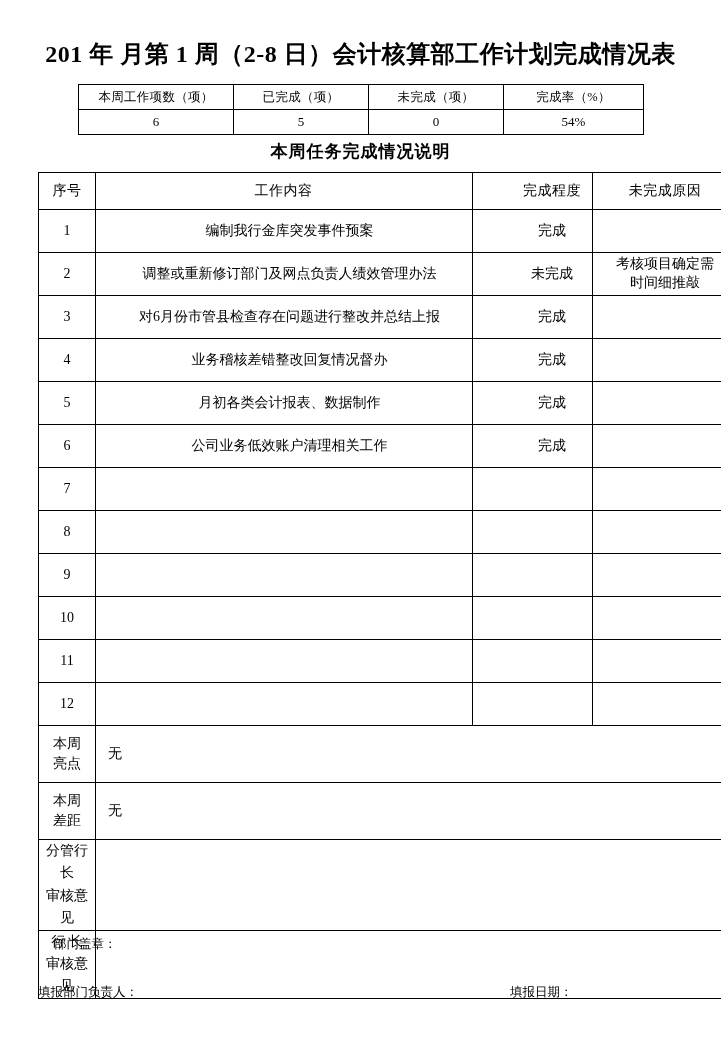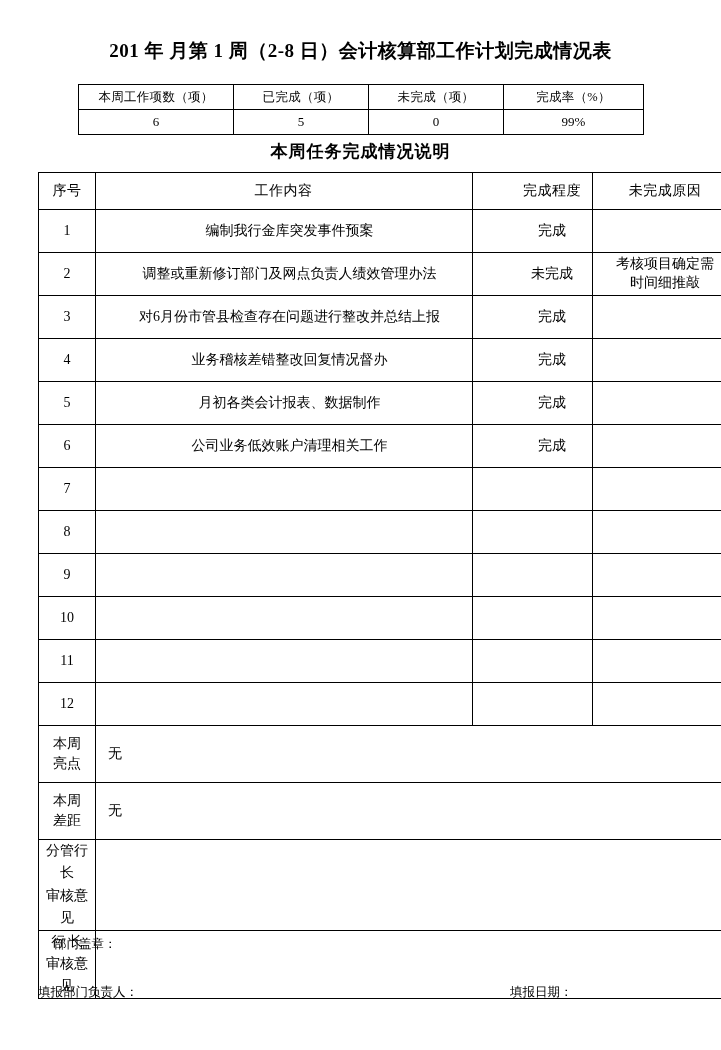--- a/index.html
+++ b/index.html
@@ -23,21 +23,21 @@
     height: 1050px;
   }
 
   
   .doc-title {
     position: absolute;
     left: 38px;
     top: 38px;
     width: 645px;
     text-align: center;
-    font-size: 19px;
+    font-size: 24px;
     font-weight: bold;
     letter-spacing: 0.5px;
     font-family: "Liberation Serif", "DejaVu Serif", serif;
     white-space: nowrap;
   }
 
   
   table.summary {
     position: absolute;
     left: 78px;
@@ -175,21 +175,21 @@
       <tr>
         <td class="hdr">本周工作项数（项）</td>
         <td class="hdr">已完成（项）</td>
         <td class="hdr">未完成（项）</td>
         <td class="hdr">完成率（%）</td>
       </tr>
       <tr>
         <td class="val">6</td>
         <td class="val">5</td>
         <td class="val">0</td>
-        <td class="val">99%</td>
+        <td class="val">54%</td>
       </tr>
     </tbody>
   </table>
 
   <div class="section-heading">本周任务完成情况说明</div>
 
   <table class="main">
     <tbody>
       <tr class="head">
         <td class="c-no">序号</td>

